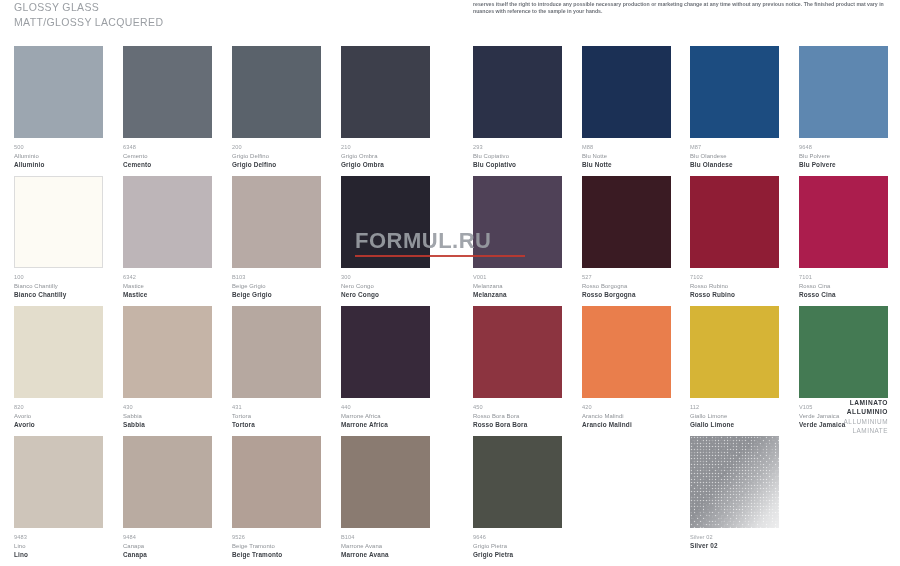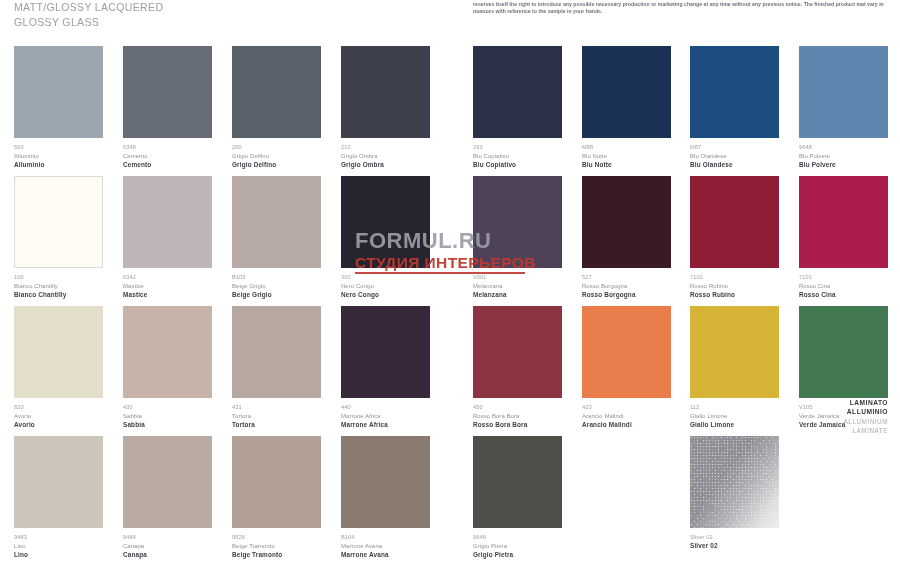--- a/index.html
+++ b/index.html
@@ -163,22 +163,22 @@
     height: 2px;
     width: 170px;
     background: #c0392f;
     opacity: 0.9;
   }
 </style>
 </head>
 <body>
 
 <div id="header">
+  <div class="hdr-line">GLOSSY GLASS</div>
   <div class="hdr-line">MATT/GLOSSY LACQUERED</div>
-  <div class="hdr-line">GLOSSY GLASS</div>
 </div>
 
 <div id="disclaimer">Printing does not allow any perfect color reproduction, therefore colors in this catalogue are not binding. Pictures and descriptions are not binding as well. The company reserves itself the right to introduce any possible necessary production or marketing change at any time without any previous notice. The finished product mat vary in nuances with reference to the sample in your hands.</div>
 
 <div id="grid">
     <div class="row">
       <div class="cell" style="left: 14px;">
         <div class="swatch" style="background: rgb(156, 166, 176);"></div>
         <div class="labels">
           <div class="lbl-code">500</div>
@@ -486,15 +486,14 @@
 
 <div id="laminate-caption">
   <div class="lam-bold">LAMINATO</div>
   <div class="lam-bold">ALLUMINIO</div>
   <div class="lam-light">ALLUMINIUM</div>
   <div class="lam-light">LAMINATE</div>
 </div>
 
 <div id="watermark">
   <div id="wm-main">FORMUL.RU</div>
-  <div id="wm-sub">СТУДИЯ ИНТЕРЬЕРОВ</div>
   <div id="wm-rule"></div>
 </div>
 
 </body></html>

